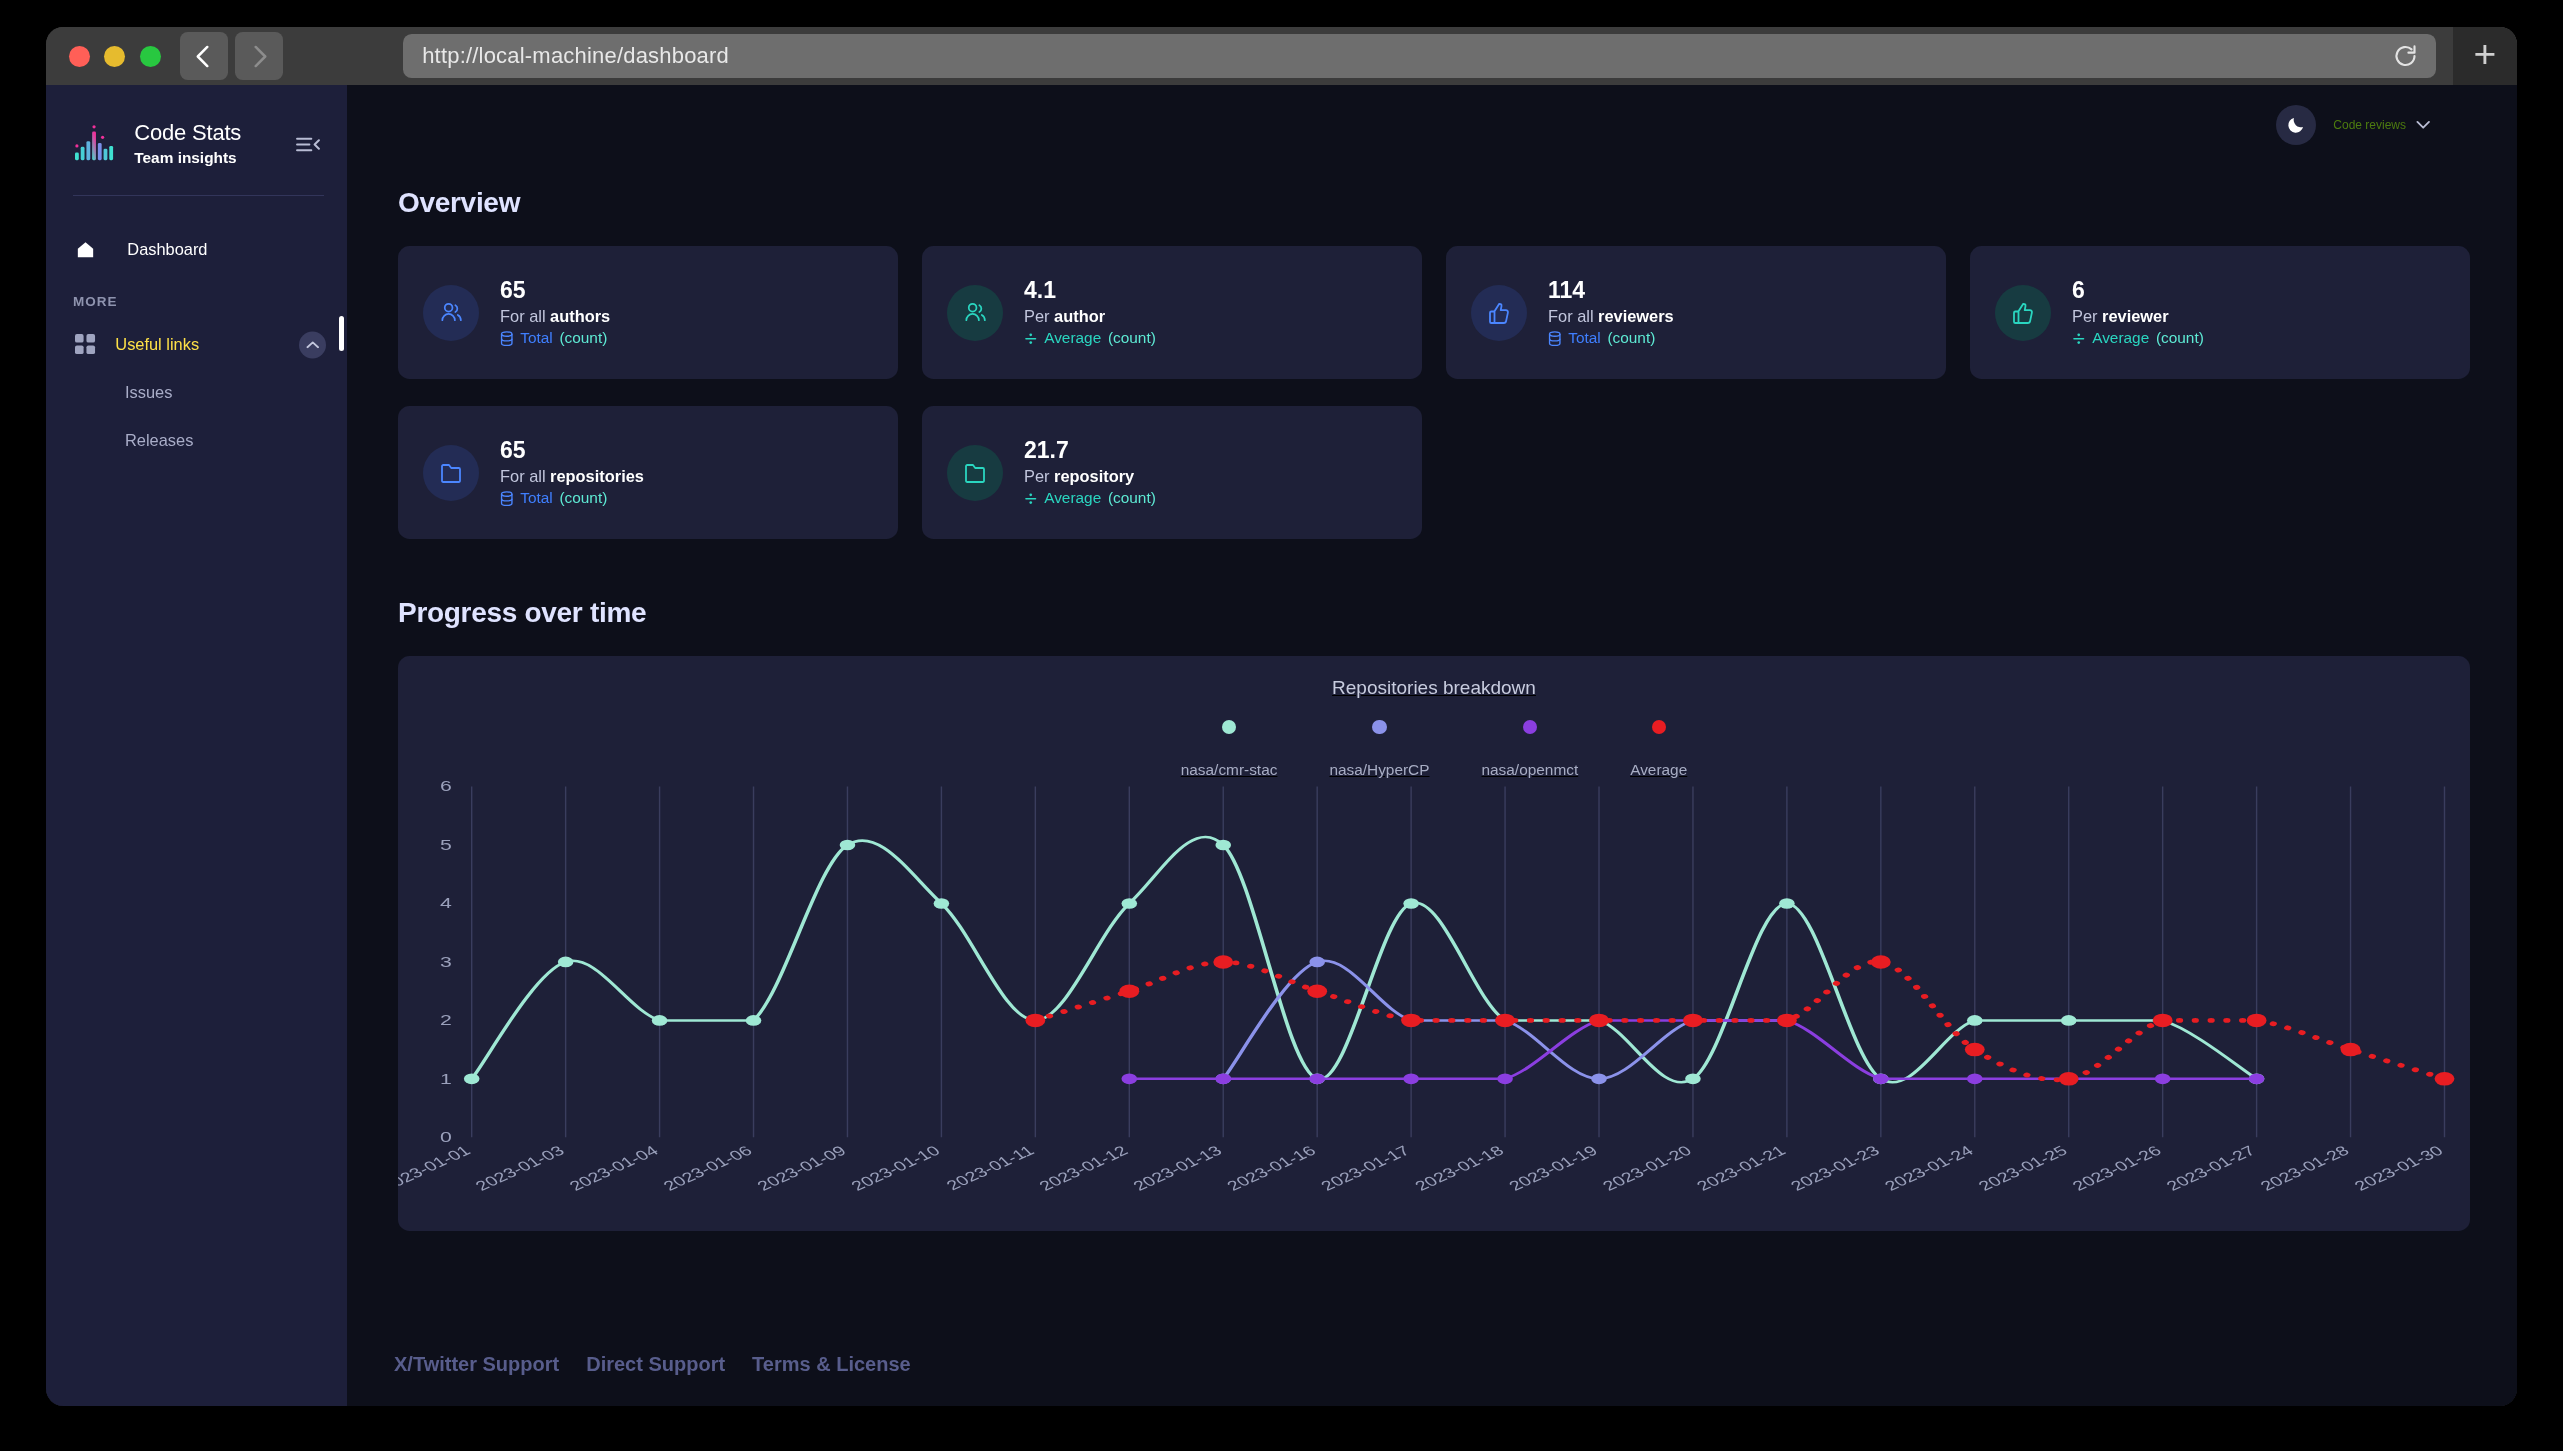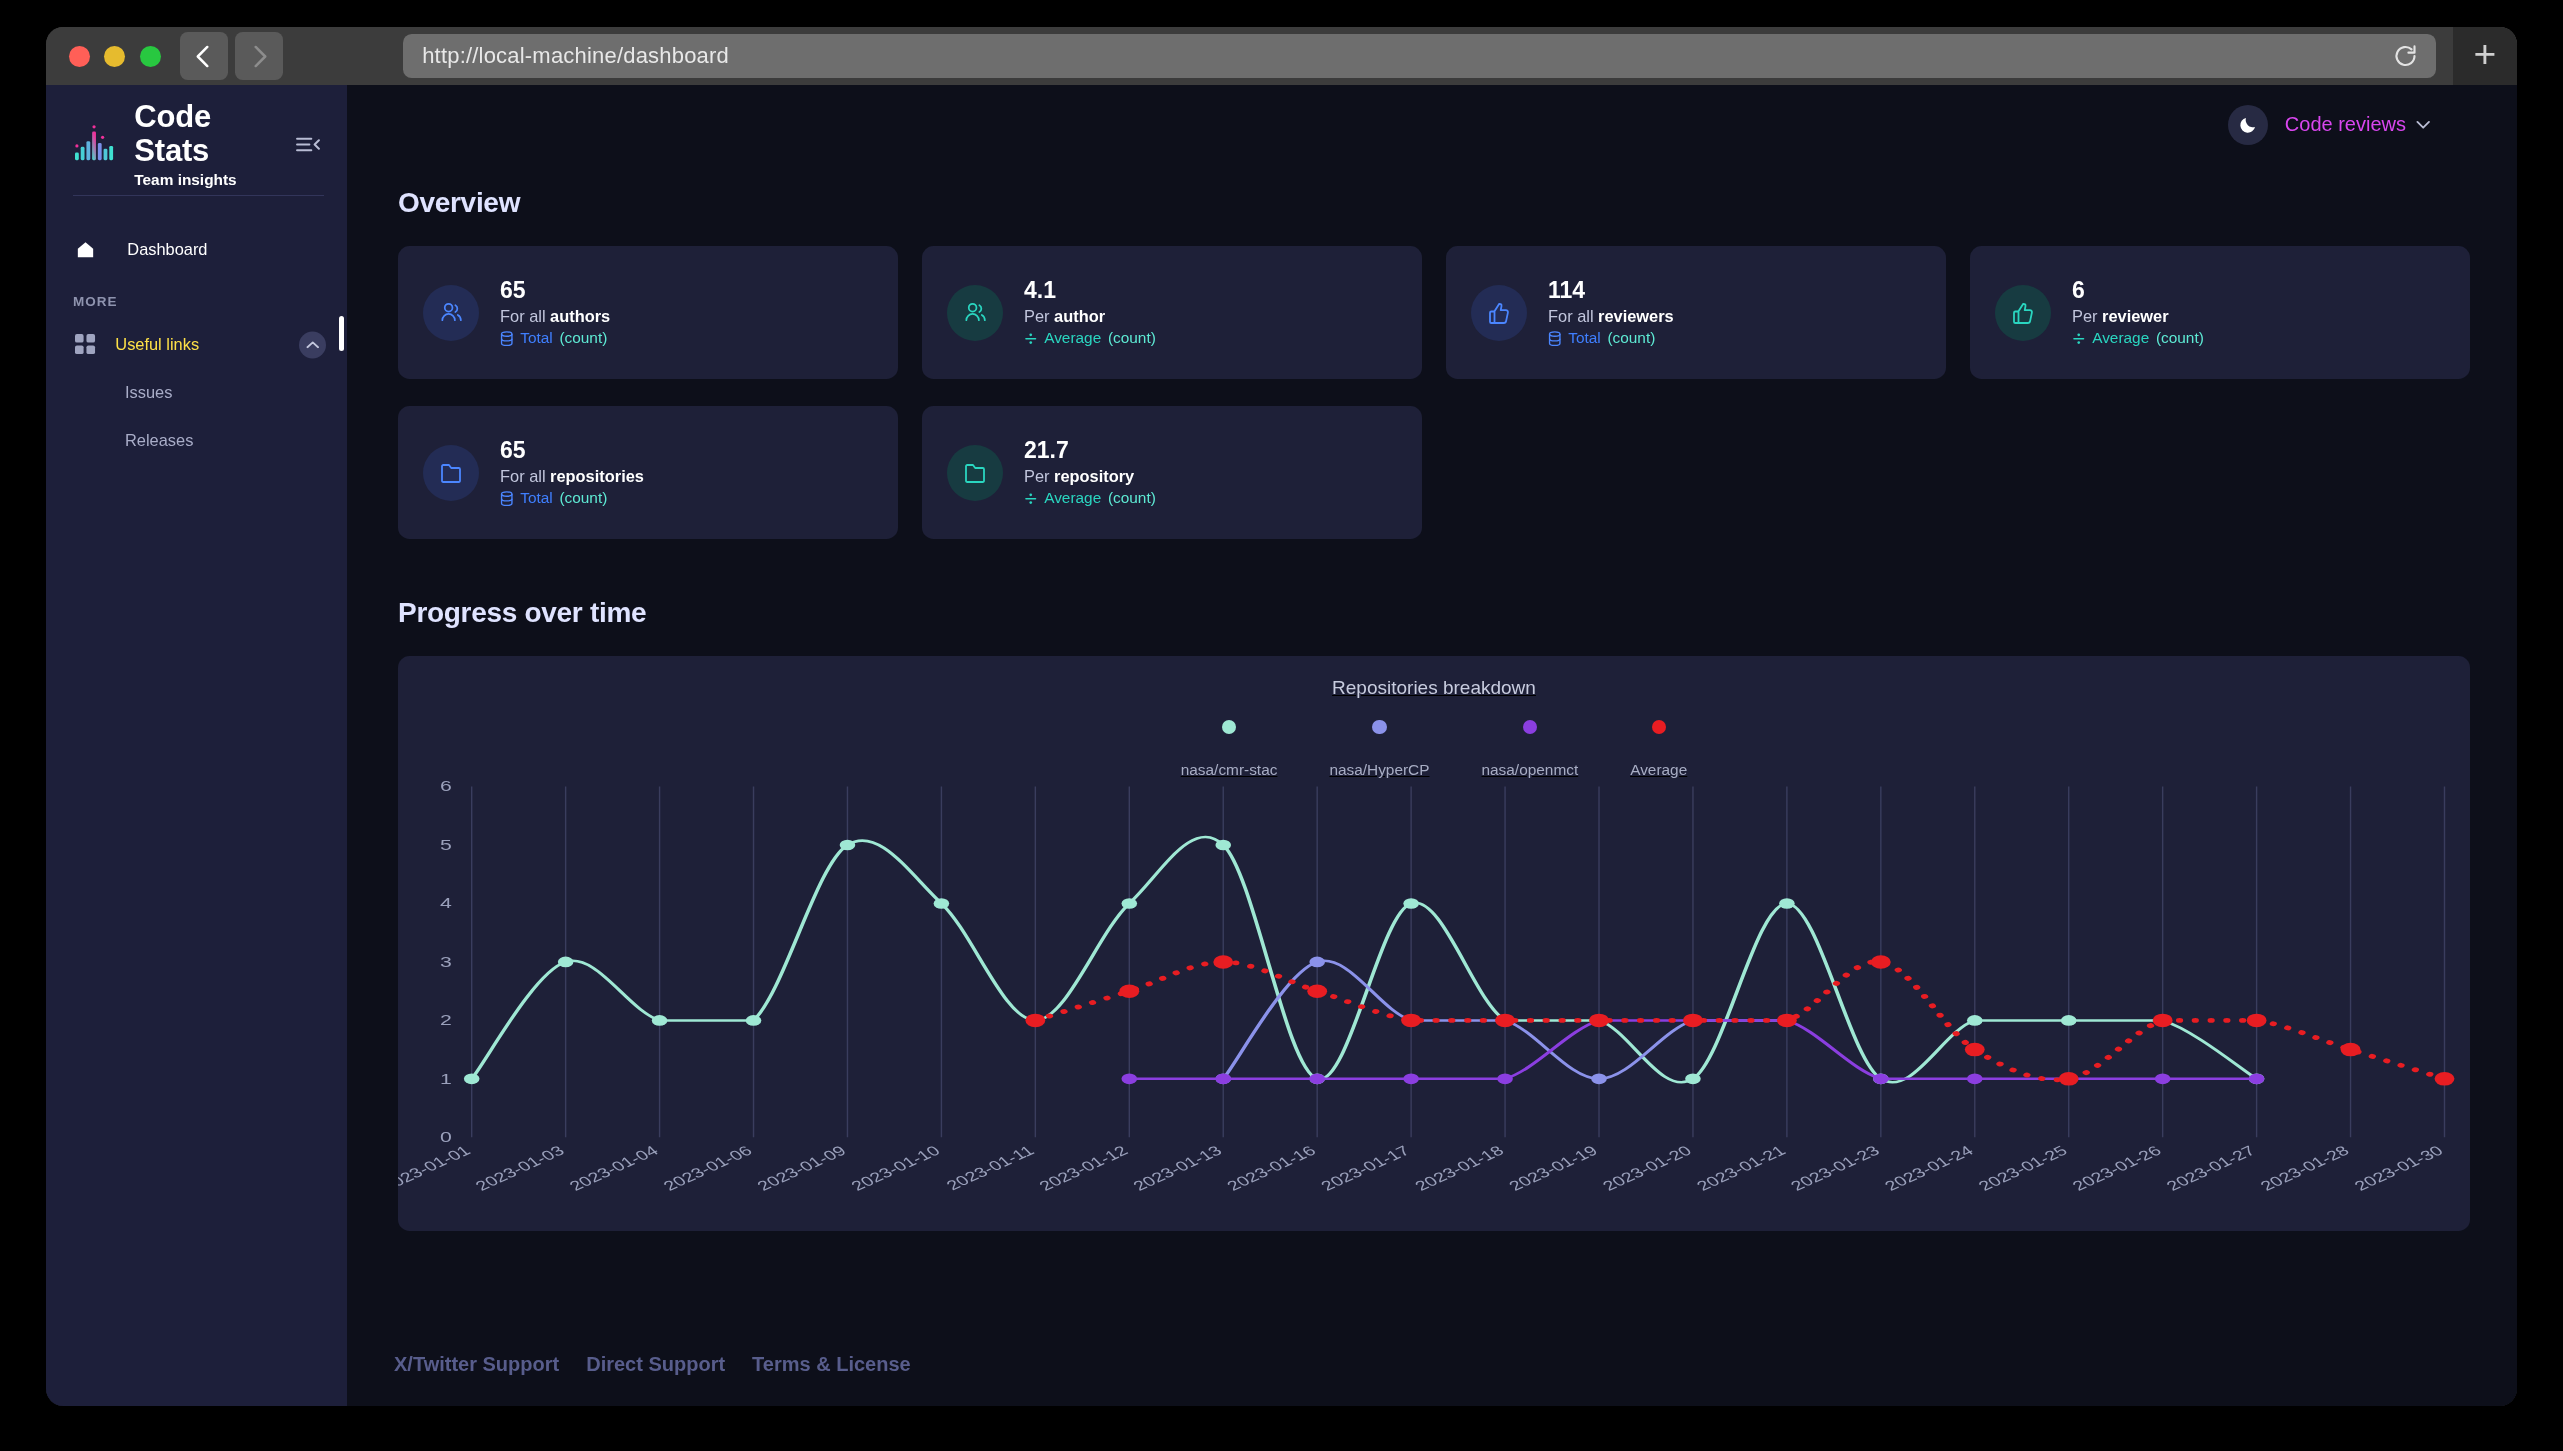--- a/index.html
+++ b/index.html
@@ -105,21 +105,21 @@
     padding: 27px 25px 0 27px;
     height: 91px;
   }
   #brand-logo {
     width: 44px; height: 40px;
     margin-right: 17.3px;
     flex-shrink: 0;
   }
   #brand-text { flex: 1; }
   #brand-title {
-    color: #ffffff; font-size: 31px; font-weight: 700; letter-spacing: -0.2px;
+    color: #ffffff; font-size: 22px; font-weight: 400; letter-spacing: -0.2px;
     line-height: 1.1;
   }
   #brand-sub {
     color: #ffffff; font-size: 15.4px; font-weight: 700; margin-top: 3.9px;
     line-height: 1.1;
   }
   #collapse-btn {
     width: 29px; height: 29px;
     display: flex; align-items: center; justify-content: center;
     flex-shrink: 0;
@@ -193,21 +193,21 @@
   #theme-toggle {
     width: 40px; height: 40px;
     border-radius: 50%;
     background: #272a43;
     display: flex; align-items: center; justify-content: center;
     margin-right: 17.3px;
   }
   #reviews-select {
     display: flex; align-items: center; gap: 9.6px;
   }
-  #reviews-label { color: #d946ef; font-size: 20px; }
+  #reviews-label { color: #4d7c0f; font-size: 12px; }
 
   #content {
     flex: 1;
     padding: 0 0 0 4px;
     overflow: hidden;
   }
   .section-heading {
     color: #dfe3ff; font-size: 28px; font-weight: 700;
     padding-left: 47px;
     letter-spacing: -0.3px;

